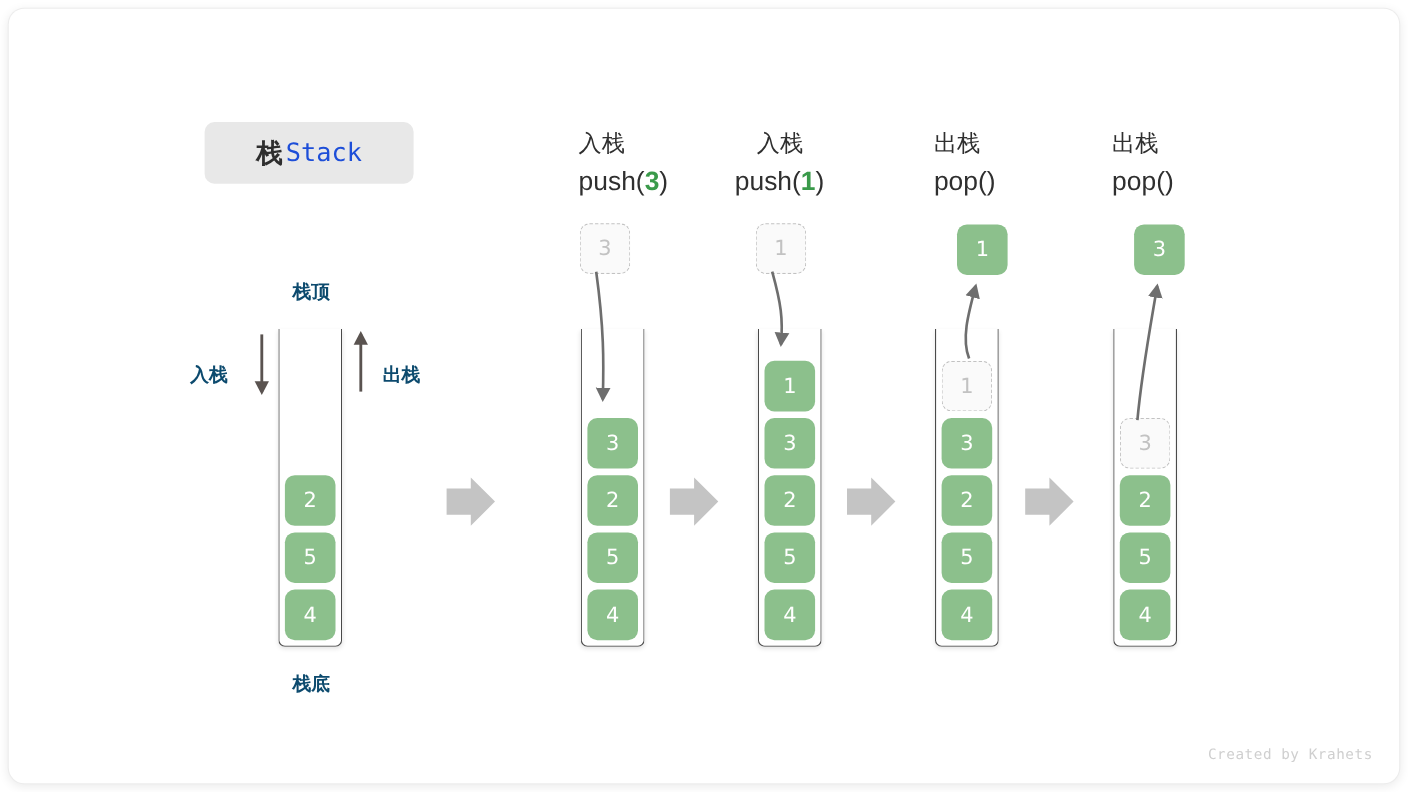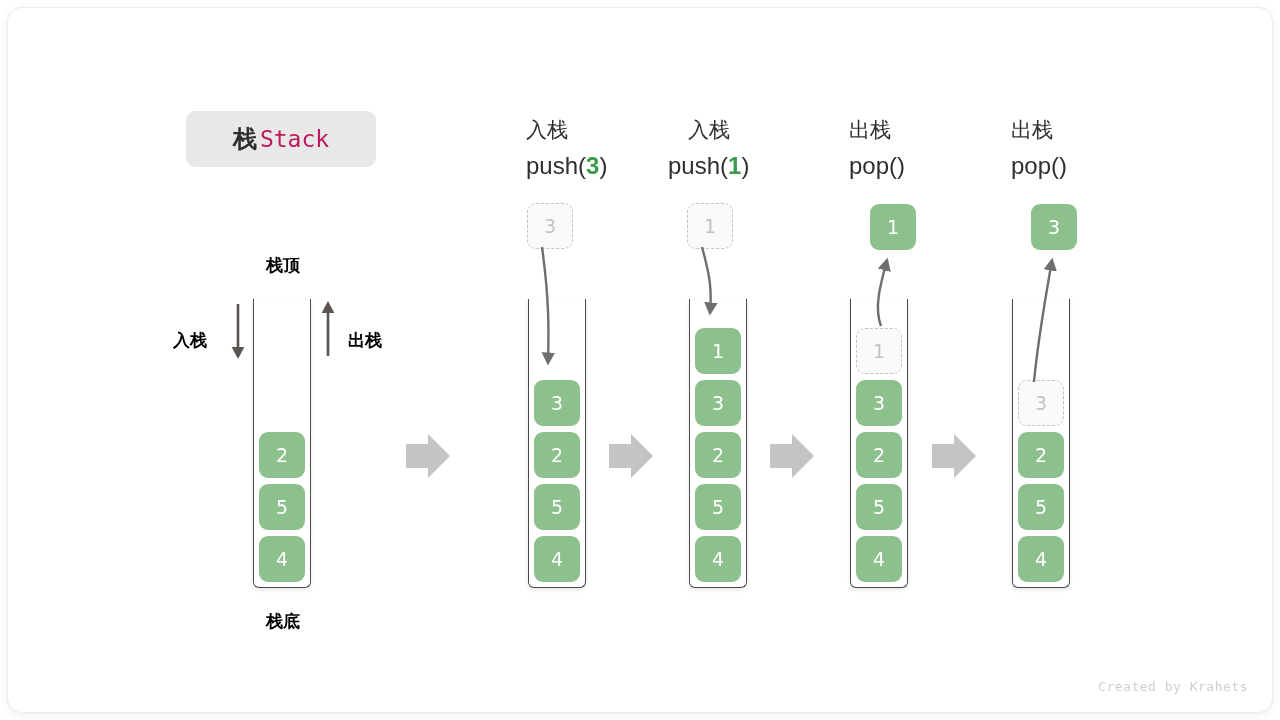--- a/index.html
+++ b/index.html
@@ -21,27 +21,27 @@
     position:absolute;left:178px;top:103px;width:190px;height:56px;
     background:#e8e8e8;border-radius:9px;
     display:flex;align-items:center;justify-content:center;
   }
   .title-chip .t-cn{
     font-family:"Liberation Sans","DejaVu Sans",sans-serif;
     font-weight:bold;font-size:24px;color:#2e2e2e;letter-spacing:0;
   }
   .title-chip .t-en{
     font-family:"DejaVu Sans Mono","Liberation Mono",monospace;
-    font-size:23px;color:#be185d;margin-left:3px;
+    font-size:23px;color:#1d4ed8;margin-left:3px;
   }
 
   
   .cn-bold{
     font-family:"Liberation Sans","DejaVu Sans",sans-serif;
-    font-weight:bold;font-size:17px;color:#000000;white-space:nowrap;
+    font-weight:bold;font-size:17px;color:#0c4a6e;white-space:nowrap;
   }
   .op-cn{
     font-family:"Liberation Sans","DejaVu Sans",sans-serif;
     font-size:21px;color:#2f2f2f;white-space:nowrap;
   }
   .op-code{
     font-family:Liberation Sans, sans-serif;
     font-size:24px;color:#2f2f2f;white-space:nowrap;
   }
   .op-code .num{color:#3a9a4a;font-weight:bold;}

